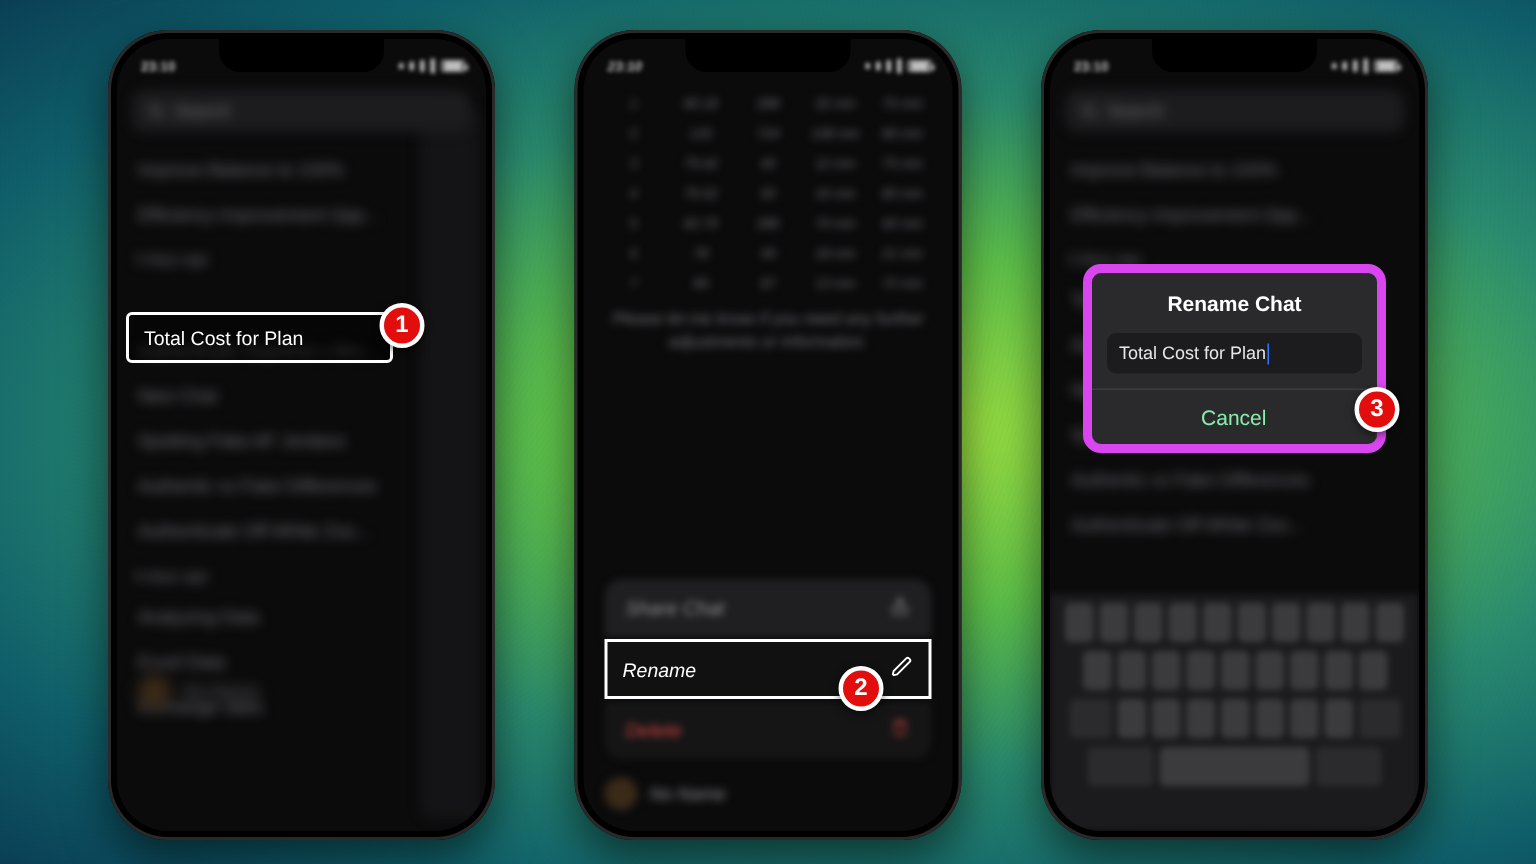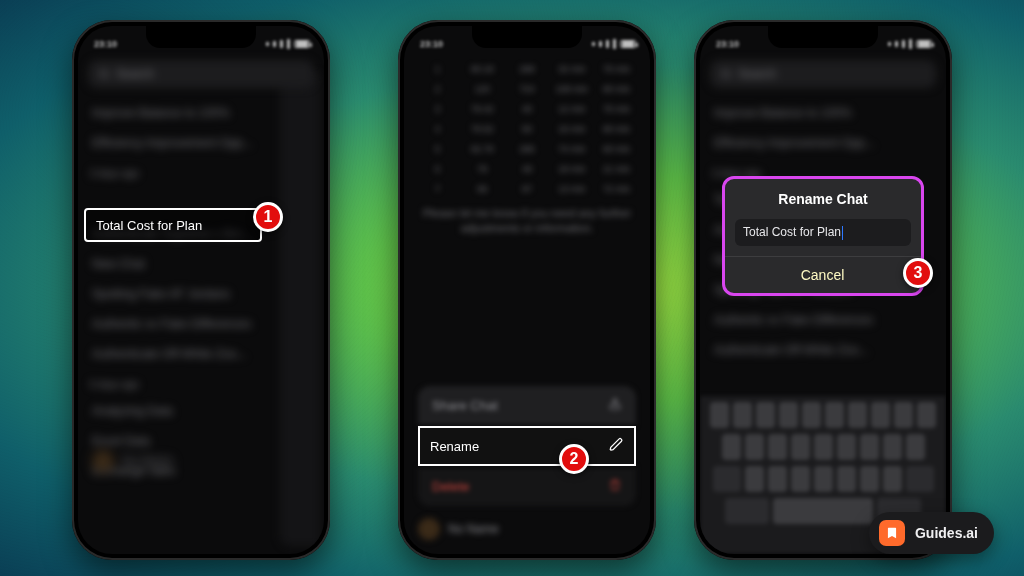--- a/index.html
+++ b/index.html
@@ -20,21 +20,21 @@
     position: absolute;
     top: 20px;
     width: 258px;
     height: 540px;
     border-radius: 40px;
     background: #000;
     box-shadow: 0 12px 30px rgba(0,0,0,0.55), inset 0 0 0 2px #2a2a2a;
     padding: 6px;
   }
   .phone.p1 { left: 72px; }
-  .phone.p2 { left: 398px; }
+  .phone.p2 { left: 383px; font-style: italic; }
   .phone.p3 { left: 694px; }
   .screen {
     width: 100%; height: 100%;
     border-radius: 34px;
     background: #0b0b0c;
     position: relative;
     overflow: hidden;
   }
   .notch {
     position:absolute; top:0; left:50%; transform:translateX(-50%);
@@ -130,38 +130,38 @@
     filter: blur(3px);
   }
   .avatar { width:22px; height:22px; border-radius:50%; background:#3a2a18; }
   .footer-name { font-size:12px; color:#8a8a8e; }
 
   
   .alert {
     position:absolute; top: 150px; left: 22px; right: 22px;
     background:#2a2a2c;
     border-radius: 12px;
-    border: 3px solid #d946ef;
+    border: 6px solid #d946ef;
     z-index: 35;
     overflow:hidden;
   }
   .alert-title { text-align:center; color:#fff; font-size:14px; font-weight:600; padding: 12px 10px 8px; }
   .alert-field {
     margin: 4px 10px 10px 10px;
     background:#1c1c1e;
     border-radius:6px;
     padding: 6px 8px;
     color:#e7e7ea; font-size:12px;
     position:relative;
   }
   .alert-field .caret { display:inline-block; width:1px; height:14px; background:#2e78ff; vertical-align:middle; margin-left:1px; }
   .alert-buttons { display:flex; border-top:1px solid #3d3d3f; }
   .alert-btn {
     flex:1; text-align:center; padding:10px 0;
-    color:#fef9c3; font-size:14px;
+    color:#86efac; font-size:14px;
   }
   .alert-btn.cancel { border-right:1px solid #3d3d3f; }
   .alert-btn.ok { font-weight:700; }
 
   .keyboard {
     position:absolute; left:0; right:0; bottom:0;
     height: 158px;
     background:#1b1b1d;
     padding: 6px 4px 4px 4px;
     filter: blur(2.2px);
@@ -498,22 +498,14 @@
             <div class="key sp"></div>
             <div class="key side"></div>
           </div>
       </div>
     </div>
   </div>
   <div class="badge" style="top:258px; left:903px;">
     <span>3</span>
   </div>
 
-  <div class="brand-pill">
-    <div class="brand-icon">
-      <svg viewBox="0 0 24 24" fill="#fff">
-          <path d="M6 3h12a1 1 0 0 1 1 1v17l-7-4-7 4V4a1 1 0 0 1 1-1z"></path>
-        </svg>
-    </div>
-    <span>Guides.ai</span>
-  </div>
 
 </div>
 
 </body></html>

